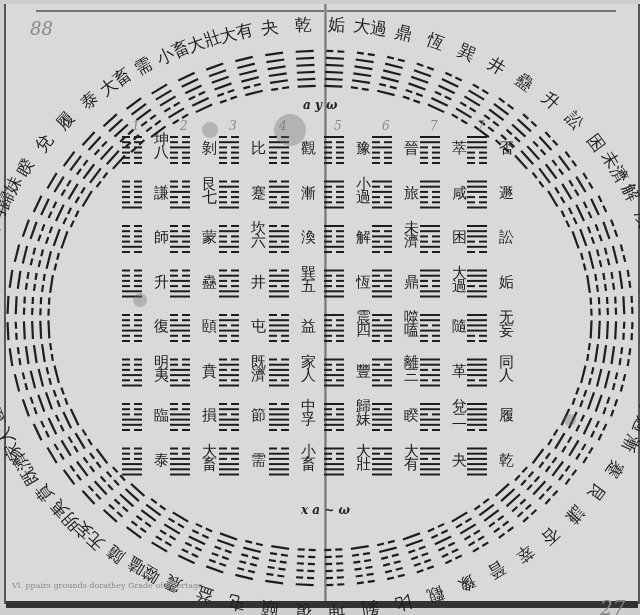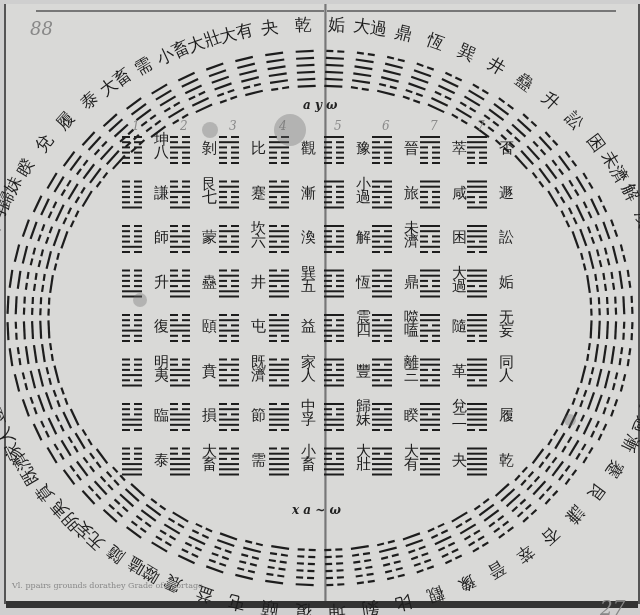--- a/index.html
+++ b/index.html
@@ -20,21 +20,21 @@
 
 <div class="page">
   <div class="topline"></div>
   <div class="fold"></div>
   <div class="bottombar"></div>
 </div>
 
 <div class="pagenum" style="left:30px;top:18px;">88</div>
 <div class="pagenum" style="left:600px;top:572px;font-size:20px;margin-top:24px;">27</div>
 <div class="marker" style="left:303px;top:98px;">a y ω</div>
-<div class="marker" style="left:292px;top:503px;">x a ~ ω</div>
+<div class="marker" style="left:301px;top:503px;">x a ~ ω</div>
 
 <div class="caption">
   <div>Vl. ppairs grounds dorathey Grade of Sportage</div>
 </div>
 
 <svg id="diagram" width="640" height="615">
     <g>
       <g>
         <line x1="297.6919113747191" y1="86.72106322934677" x2="315.67022958641223" y2="85.83784509145325" stroke="#1d1d1d" stroke-width="2.2"></line>
         <line x1="297.2900471219775" y1="79.72949503591055" x2="315.26836533367066" y2="78.84627689801702" stroke="#1d1d1d" stroke-width="2.2"></line>

